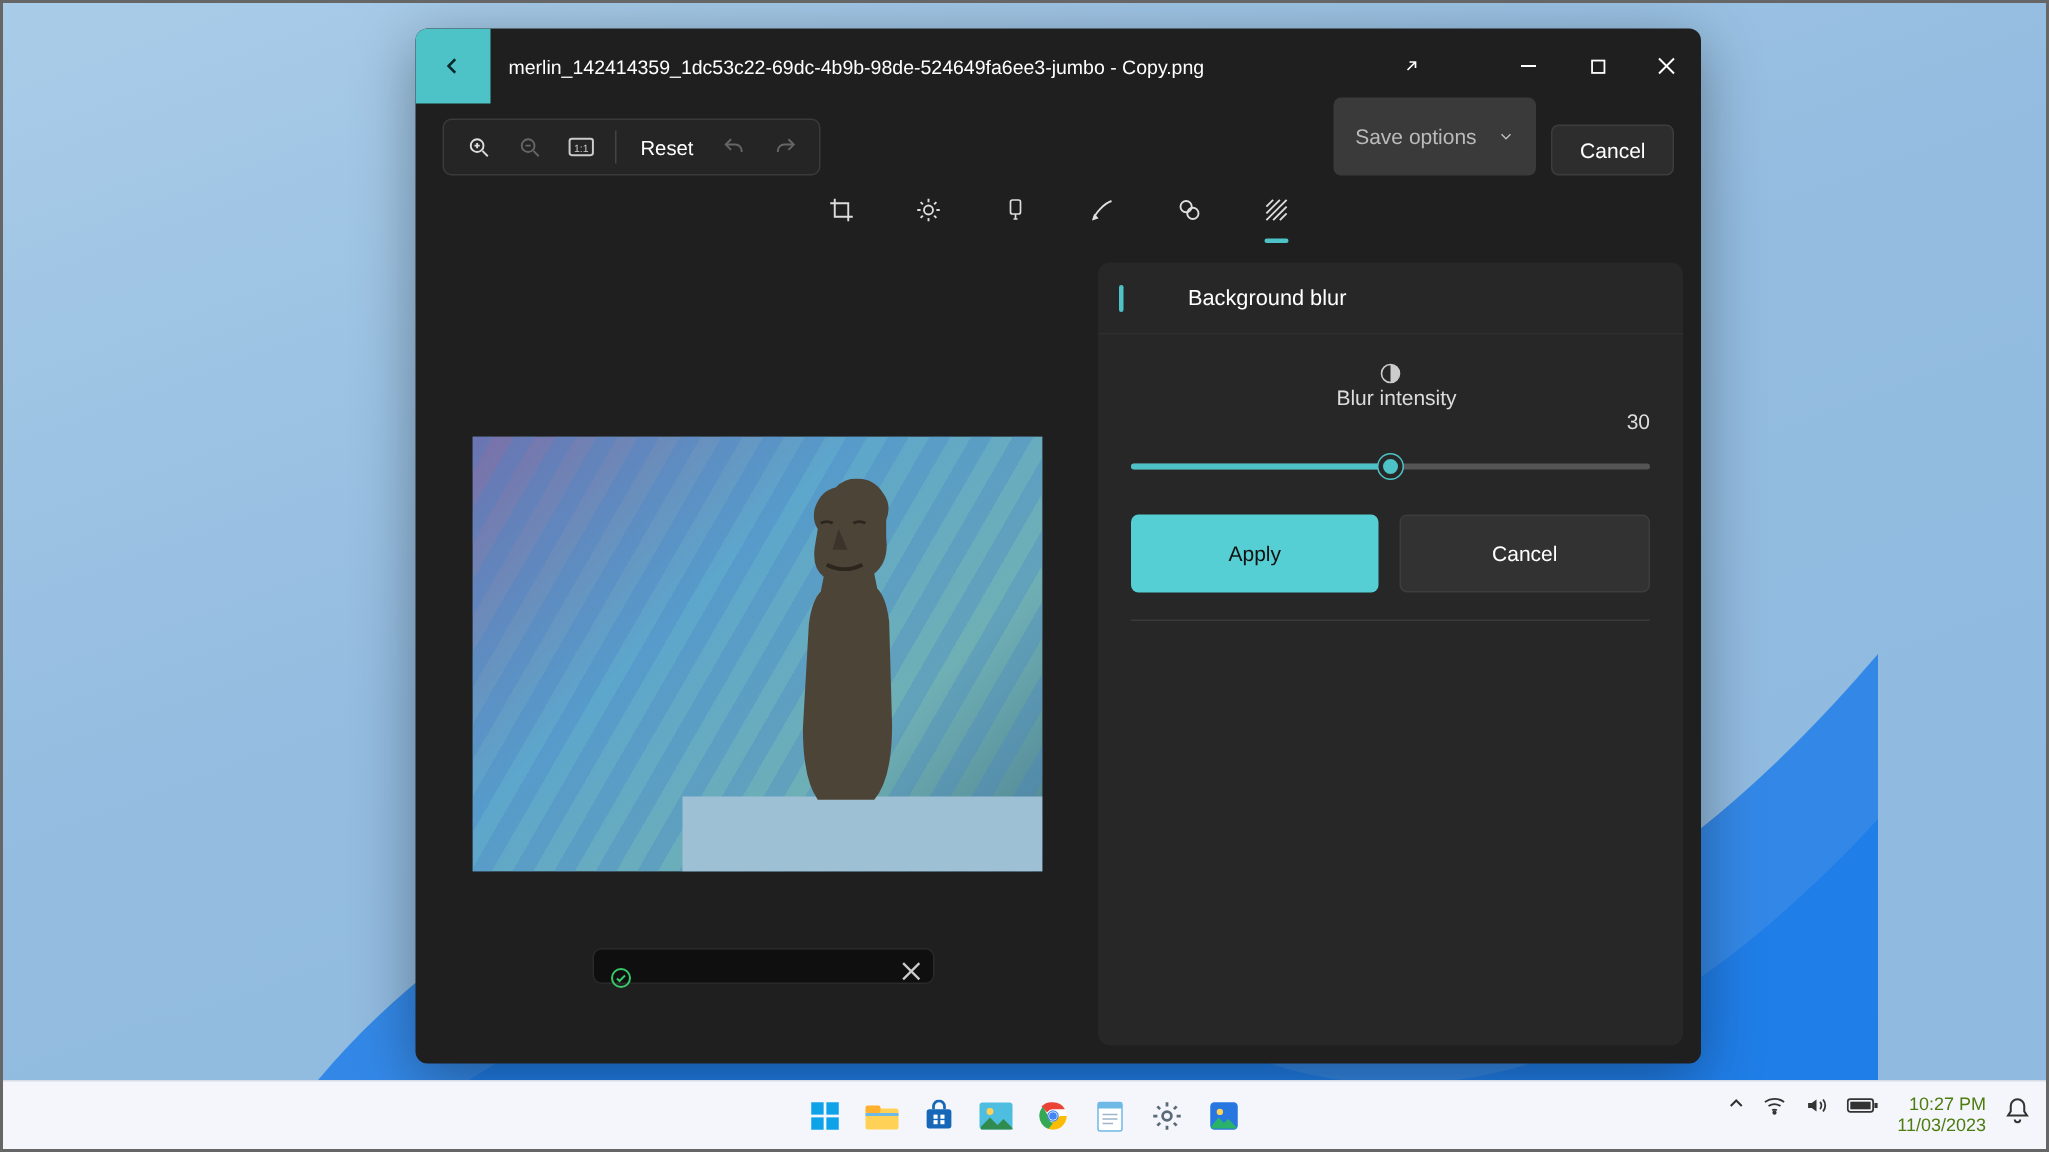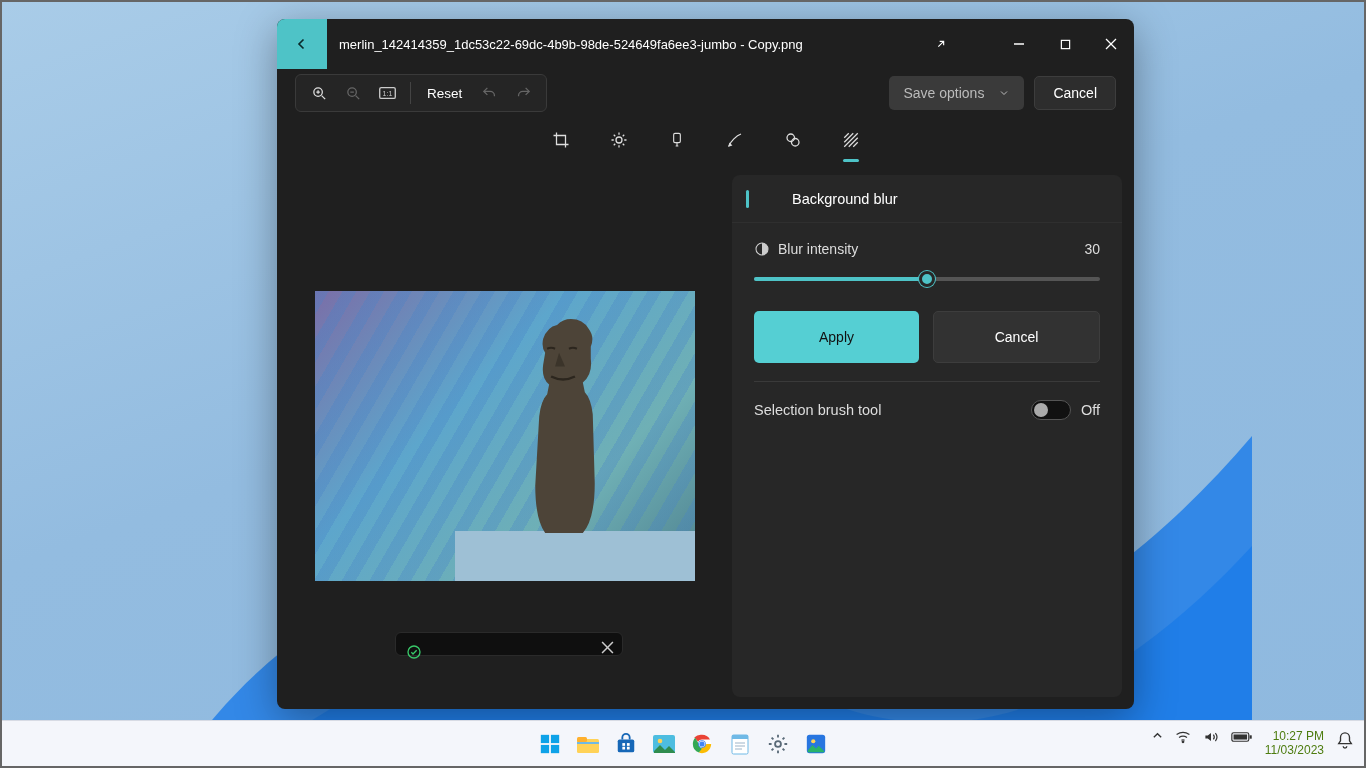--- a/index.html
+++ b/index.html
@@ -5,44 +5,44 @@
 * { margin:0; padding:0; box-sizing:border-box; font-family:"Segoe UI",Arial,sans-serif; }
 body { width:1366px; height:768px; background:linear-gradient(160deg,#a9cce8 0%,#93bce0 45%,#8fb9df 100%); position:relative; overflow:hidden; border:2px solid #666; }
 .swoosh { position:absolute; left:150px; bottom:-120px; width:1100px; height:460px; }
 .swoosh path { fill:#1b7ce8; opacity:.8; }
 .window { position:absolute; left:275px; top:17px; width:857px; height:690px; background:#1f1f1f; border-radius:8px; box-shadow:0 10px 40px rgba(0,0,0,.35); display:flex; flex-direction:column; overflow:hidden; }
 .titlebar { height:50px; display:flex; align-items:center; color:#fff; font-size:13px; }
 .back-btn { width:50px; height:50px; background:#4ec3c7; display:flex; align-items:center; justify-content:center; cursor:pointer; }
 .title-text { margin-left:12px; flex:1; white-space:nowrap; overflow:hidden; text-overflow:ellipsis; }
 .win-ctl { width:46px; height:50px; display:flex; align-items:center; justify-content:center; cursor:pointer; color:#fff; }
 .expand-btn { margin-right:32px; }
-.toolbar { height:48px; display:flex; align-items:center; padding:0 18px; }
+.toolbar { height:48px; display:flex; align-items:flex-end; padding:0 18px; }
 .tool-group { display:flex; align-items:center; border:1px solid #3a3a3a; border-radius:6px; background:#252525; height:38px; padding:0 6px; }
 .tool-btn { width:34px; height:34px; display:flex; align-items:center; justify-content:center; color:#ddd; cursor:pointer; border-radius:4px; }
 .tool-btn.disabled { color:#666; cursor:default; }
 .tool-sep { width:1px; height:22px; background:#444; margin:0 6px; }
 .reset-btn { padding:0 10px; height:34px; display:flex; align-items:center; color:#fff; font-size:13.5px; cursor:pointer; border-radius:4px; }
 .spacer { flex:1; }
-.save-btn { height:34px; padding:0 14px; background:#3a3a3a; color:#bbb; border-radius:5px; display:flex; align-items:center; gap:14px; font-size:14px; cursor:pointer; margin-right:10px; }
+.save-btn { height:52px; padding:0 14px; background:#3a3a3a; color:#bbb; border-radius:5px; display:flex; align-items:center; gap:14px; font-size:14px; cursor:pointer; margin-right:10px; }
 .cancel-btn { height:34px; padding:0 18px; background:#2d2d2d; border:1px solid #3d3d3d; color:#fff; border-radius:5px; display:flex; align-items:center; font-size:14px; cursor:pointer; }
 .mode-tabs { height:46px; display:flex; justify-content:center; align-items:center; gap:30px; border-bottom:1px solid transparent; }
 .mode-tab { width:28px; height:40px; display:flex; align-items:center; justify-content:center; color:#ddd; cursor:pointer; position:relative; }
 .mode-tab.active::after { content:""; position:absolute; bottom:-2px; left:6px; right:6px; height:3px; background:#4ec3c7; border-radius:2px; }
 .content { flex:1; display:flex; overflow:hidden; }
 .canvas-area { flex:1; display:flex; align-items:center; justify-content:center; position:relative; }
 .preview { width:380px; height:290px; background:#3a4a5a; position:relative; overflow:hidden; }
 .preview::before { content:""; position:absolute; inset:0; background:repeating-linear-gradient(120deg,rgba(70,130,200,.30) 0 12px,rgba(255,255,255,0) 12px 24px),linear-gradient(135deg,#7a6fa8 0%,#5da6cc 38%,#6fb0b5 70%,#4e818f 100%); }
 .statue { position:absolute; left:200px; top:28px; width:100px; height:228px; }
 .floor { position:absolute; left:140px; right:0; bottom:0; height:50px; background:linear-gradient(180deg,#9ec0d5,#9ec0d5); }
 .panel { width:390px; background:#272727; border-radius:8px; margin:12px 12px 12px 0; padding:0 0 16px; display:flex; flex-direction:column; }
 .panel-title { display:flex; align-items:center; height:48px; gap:10px; border-bottom:1px solid #2f2f2f; padding:0 14px; }
 .accent-bar { width:3px; height:18px; background:#4ec3c7; border-radius:2px; }
 .panel-title span { color:#fff; font-size:14.5px;margin-left:33px; }
 .section { padding:18px 22px 0; }
-.blur-row { display:flex; align-items:center; color:#ddd; font-size:14px; }
+.blur-row { display:flex; align-items:center; color:#ddd; font-size:14px;flex-direction:column; }
 .blur-row .lbl { margin-left:8px; }
 .blur-row .val { margin-left:auto; }
 .slider { position:relative; height:28px; margin:8px 0 18px; }
 .track { position:absolute; left:0; right:0; top:12px; height:4px; background:#555; border-radius:2px; }
 .track-fill { position:absolute; left:0; top:12px; height:4px; background:#4ec3c7; border-radius:2px; }
 .thumb { position:absolute; top:6px; width:16px; height:16px; border-radius:50%; background:#4ec3c7; border:3px solid #272727; box-shadow:0 0 0 1px #4ec3c7; }
 .btn-row { display:flex; gap:14px; margin-bottom:18px; }
 .btn { flex:1; height:52px; border-radius:5px; display:flex; align-items:center; justify-content:center; font-size:14px; cursor:pointer; }
 .btn.primary { background:#55cfd3; color:#111; }
 .btn.secondary { background:#323232; color:#fff; border:1px solid #3d3d3d; }
@@ -238,28 +238,20 @@
         <div class="btn-row">
           <div class="btn primary">
               <span>Apply</span>
             </div>
           <div class="btn secondary">
               <span>Cancel</span>
             </div>
         </div>
       </div>
       <div class="divider"></div>
-      <div class="toggle-row">
-        <span>Selection brush tool</span>
-        <div class="tspacer"></div>
-        <div class="toggle">
-            <div class="knob"></div>
-          </div>
-        <span>Off</span>
-      </div>
     </div>
   </div>
 </div>
 
 <div class="toast">
   <svg class="check" width="16" height="16" viewBox="0 0 24 24" fill="none" stroke="#39c96a" stroke-width="2">
       <circle cx="12" cy="12" r="9"></circle>
       <path d="M8 12.5l2.5 2.5L16 9.5"></path>
     </svg>
   <svg class="close" width="13" height="13" viewBox="0 0 12 12" stroke="#ccc" stroke-width="1.4">

